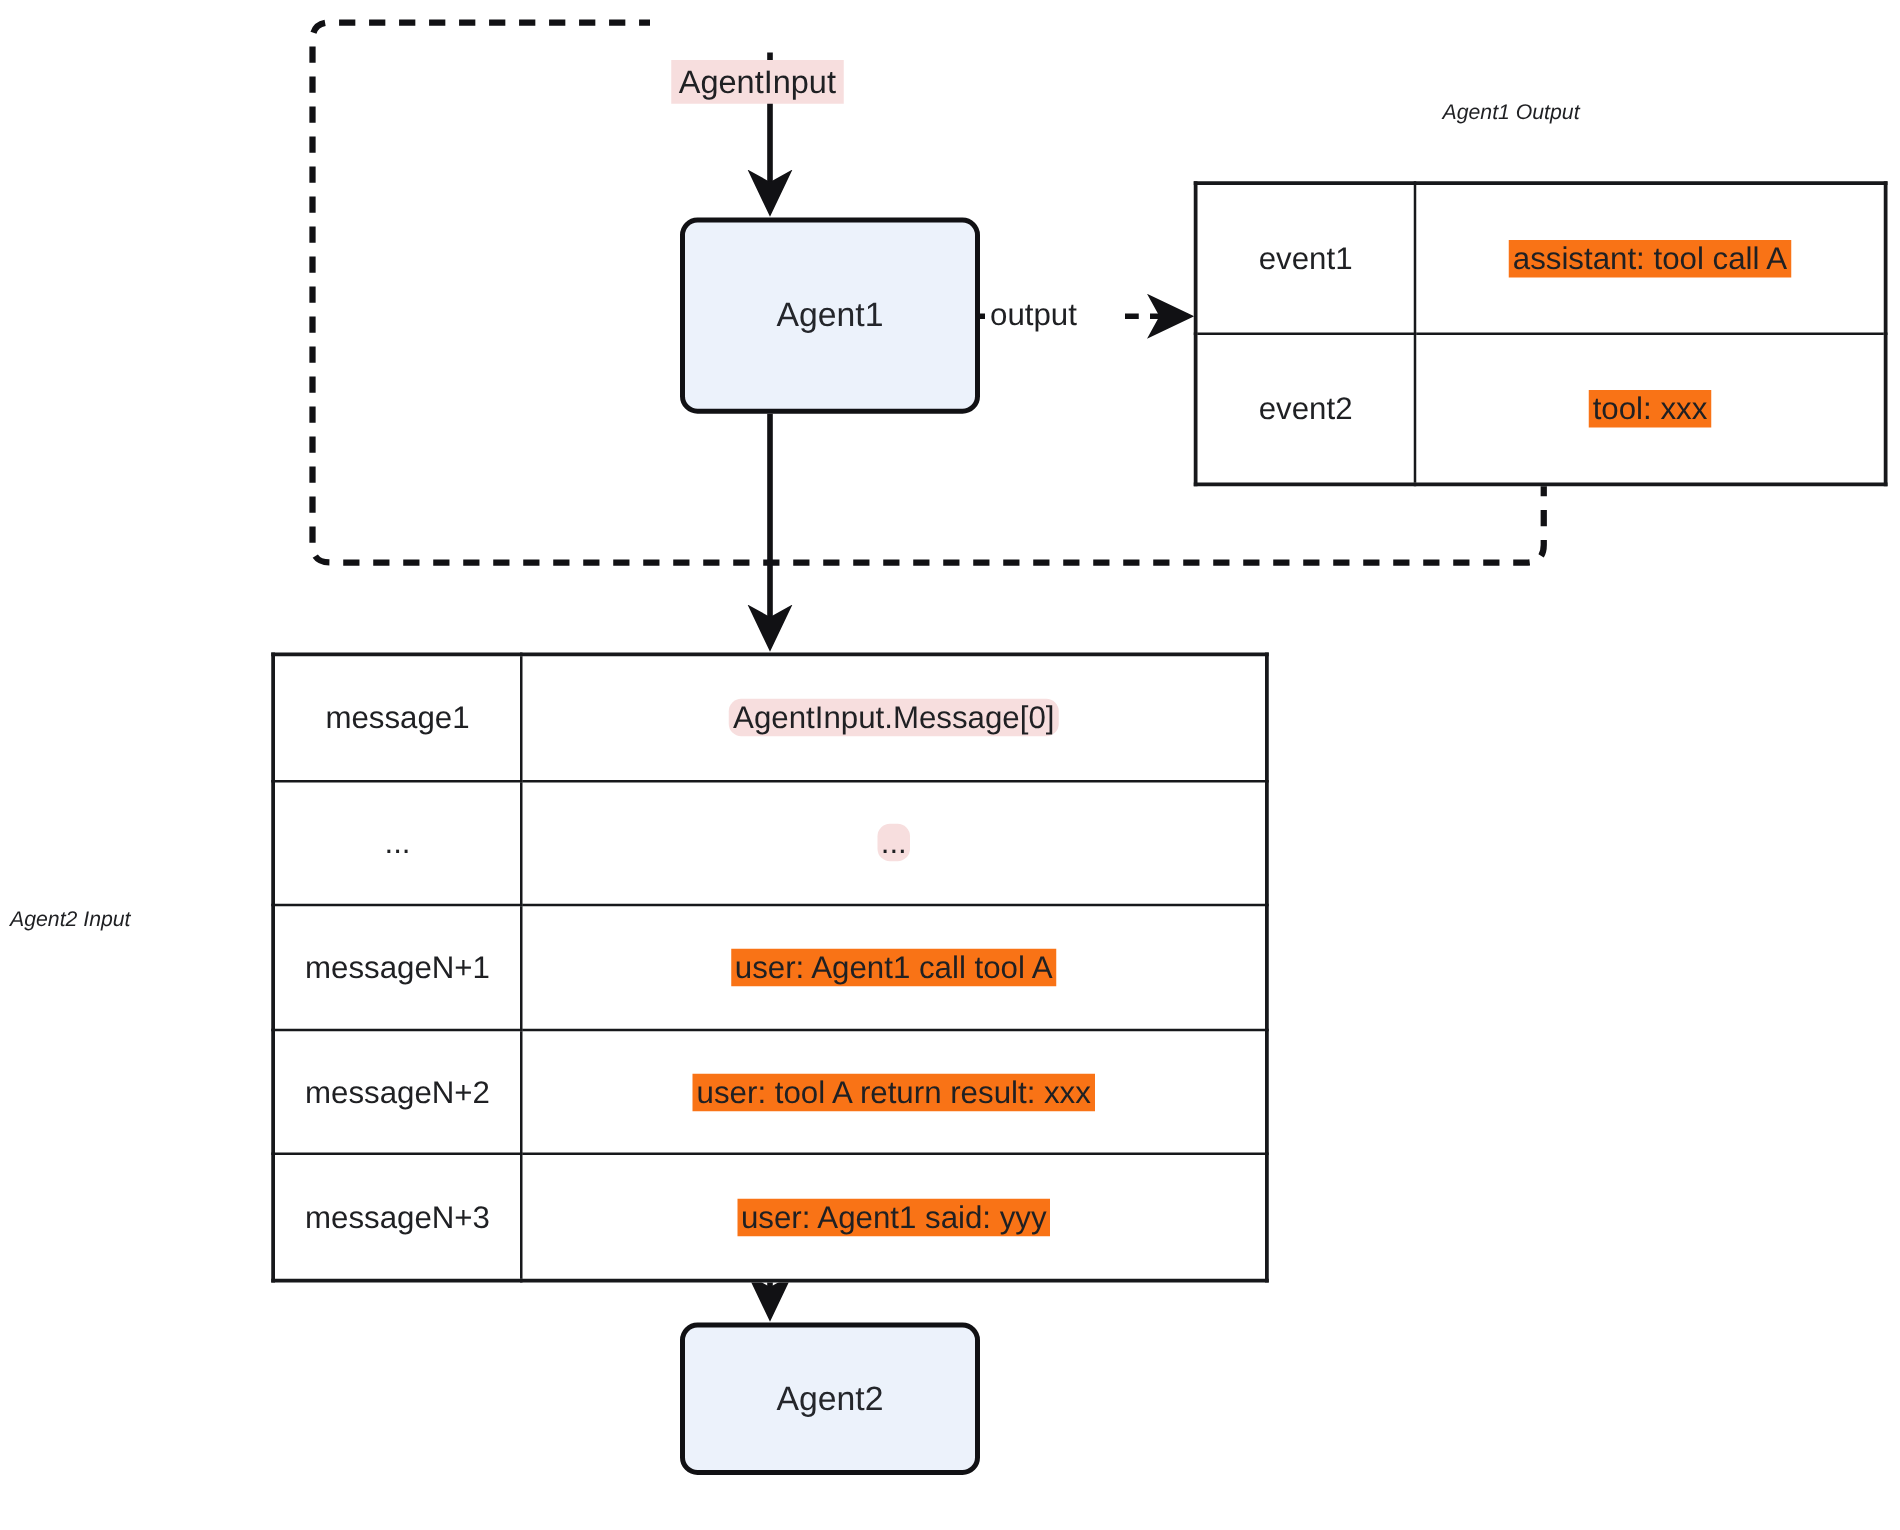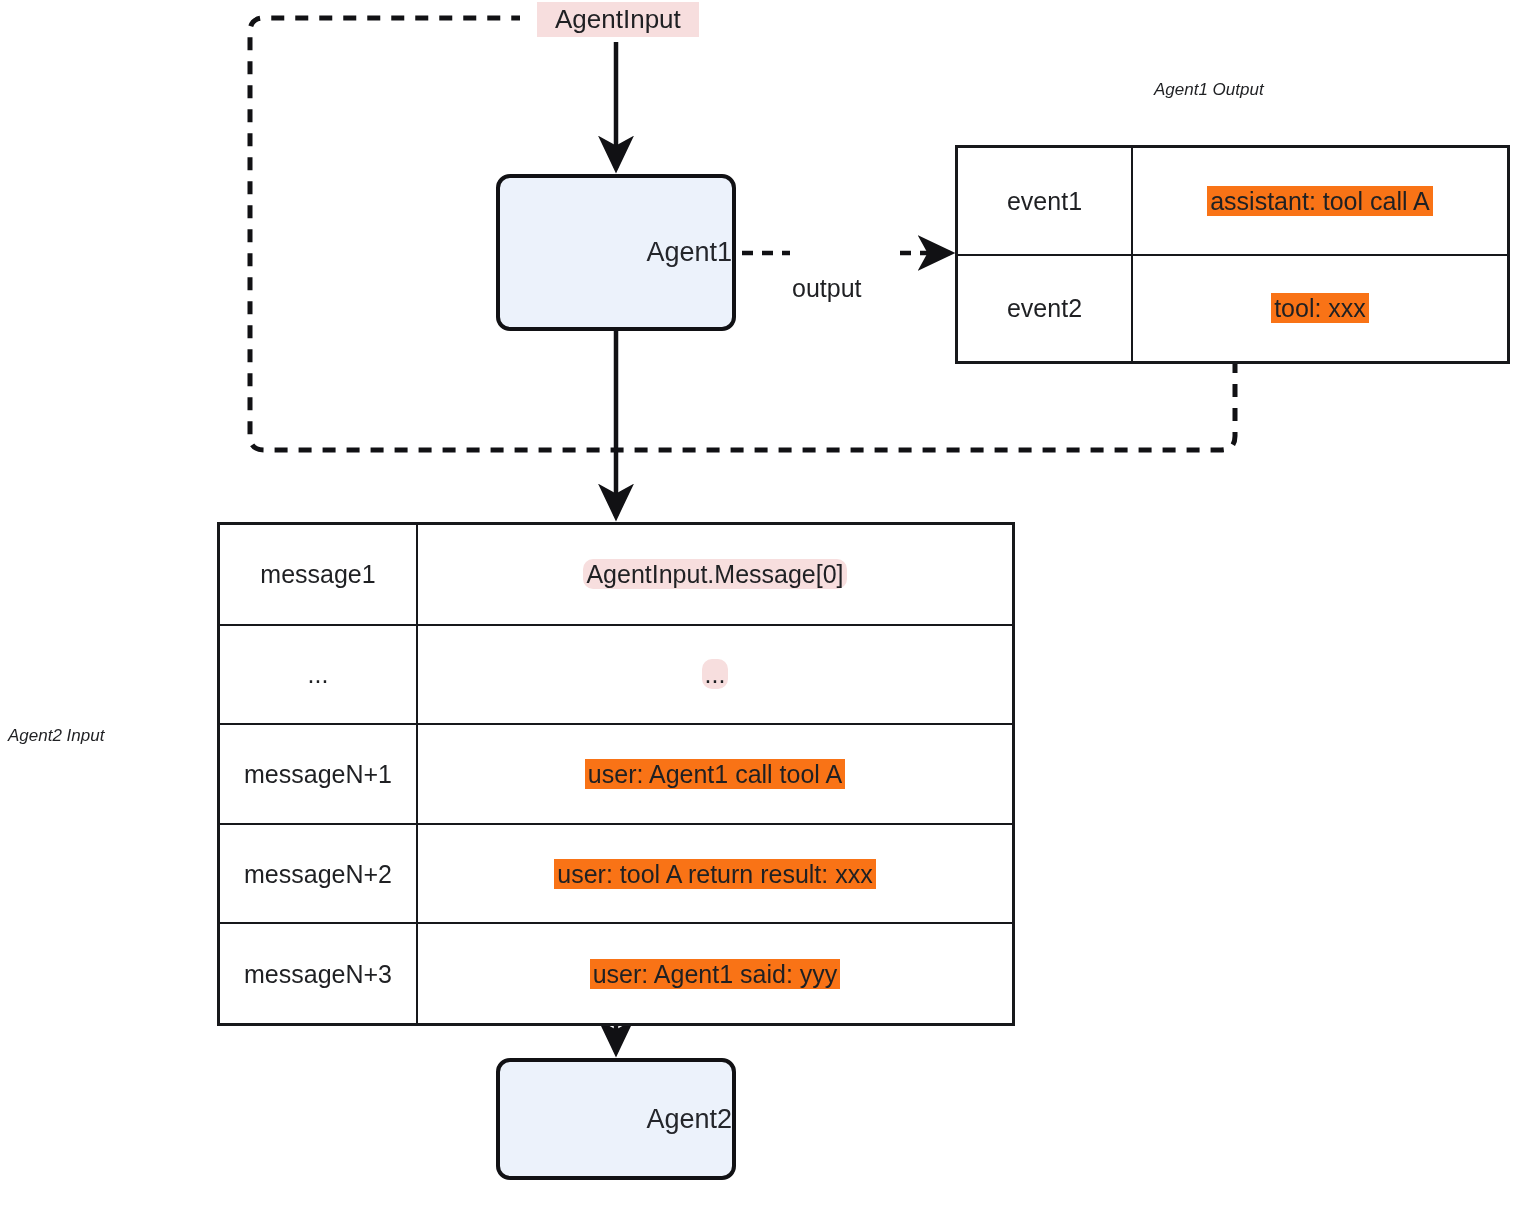--- a/index.html
+++ b/index.html
@@ -29,23 +29,24 @@
 
   
   .agent-node {
     position: absolute;
     background: #ECF2FB;
     border: 4px solid #111114;
     border-radius: 14px;
     box-sizing: border-box;
     display: flex;
     align-items: center;
-    justify-content: flex-end;
+    justify-content: center;
     font-size: 27px;
     color: #24262b;
+    margin-left: 48px;
   }
 
   
   .diagram-table {
     position: absolute;
     border-collapse: collapse;
     box-sizing: border-box;
     background: #ffffff;
     border: 3px solid #17181b;
   }
@@ -76,21 +77,22 @@
     background: #ffffff;
     white-space: nowrap;
     padding: 0 4px;
   }
   .chip-label {
     position: absolute;
     font-size: 26px;
     color: #1f2023;
     white-space: nowrap;
     background: #F7DEDE;
-    padding: 2px 18px;
+    padding: 2px 6px;
+    margin-top: 46px;
   }
 </style>
 </head>
 <body>
 
 <div id="canvas">
 
   <svg class="edges" viewBox="0 0 1520 1224" xmlns="http://www.w3.org/2000/svg">
     <defs>
       <marker id="arrowSolid" markerWidth="10" markerHeight="10" refX="7.2" refY="4" orient="auto" markerUnits="strokeWidth">
@@ -118,33 +120,33 @@
       <path d="M1235,360 L1235,436 Q1235,450 1221,450 L264,450 Q250,450 250,436 L250,32 Q250,18 264,18 L520,18" fill="none" stroke="#111114" stroke-width="5" stroke-dasharray="13 11" stroke-linecap="butt"></path>
     </g>
 
     <g>
       <line x1="616" y1="962" x2="616" y2="1052" stroke="#111114" stroke-width="4.5" marker-end="url(#arrowSolid)"></line>
     </g>
   </svg>
 
   <div class="chip-label" style="left:537px; top:2px;">AgentInput</div>
 
-  <div class="edge-label" style="left:788px; top:238px;margin-top:36px;">output</div>
+  <div class="edge-label" style="left:788px; top:238px;">output</div>
 
   <div class="agent-node" style="left:496px; top:174px; width:240px; height:157px;">
     <span>Agent1</span>
   </div>
 
   <div class="agent-node" style="left:496px; top:1058px; width:240px; height:122px;">
     <span>Agent2</span>
   </div>
 
   <div class="plain-label" style="left:1154px; top:80px;">Agent1 Output</div>
 
-  <table class="diagram-table" style="left:955px; top:145px; width:555px; height:219px;">
+  <table class="diagram-table" style="left:955px; top:145px; width:555px; height:244px;">
     <tbody>
       <tr>
         <td style="width:173px;">
           <span>event1</span>
         </td>
         <td>
           <span class="hl-beige">assistant: tool call A</span>
         </td>
       </tr>
       <tr>

